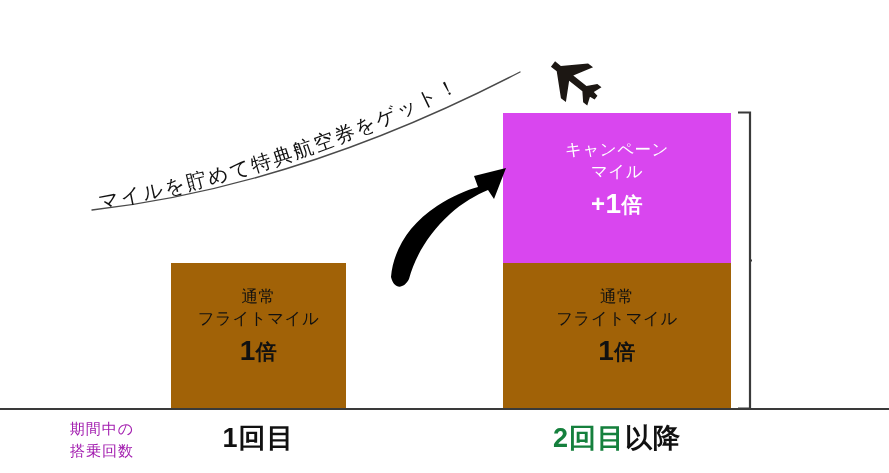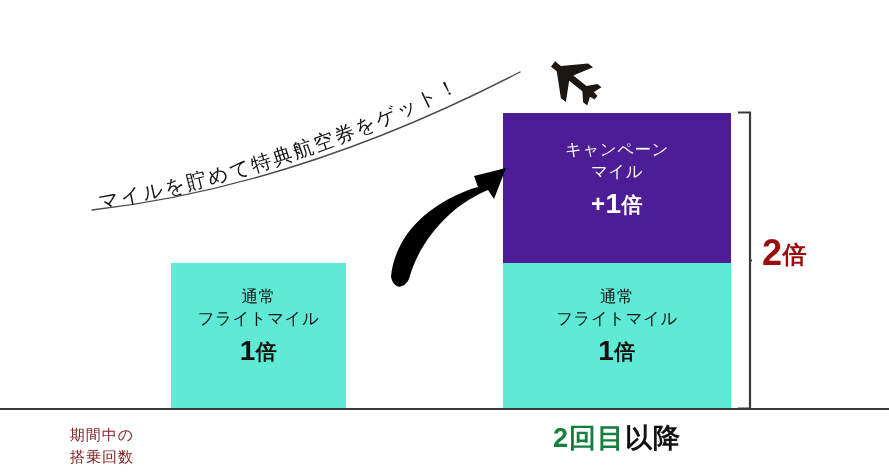--- a/index.html
+++ b/index.html
@@ -29,25 +29,25 @@
     height: 2px;
     background: #3a3a3a;
   }
 
   
   .bar {
     position: absolute;
     box-sizing: border-box;
   }
   .bar-normal {
-    background: #5eead4;
+    background: #a16207;
     color: #111111;
   }
   .bar-campaign {
-    background: #4c1d95;
+    background: #d946ef;
     color: #ffffff;
   }
 
   .bar-inner {
     position: absolute;
     left: 0;
     right: 0;
     text-align: center;
     line-height: 1.32;
   }
@@ -114,24 +114,23 @@
 
   
   #axis-caption {
     position: absolute;
     left: 38px;
     top: 418px;
     width: 128px;
     text-align: center;
     font-size: 15px;
     line-height: 1.45;
-    color: #7f1d1d;
+    color: #a21caf;
     letter-spacing: 1px;
     white-space: pre-line;
-    margin-top: 6px;
   }
 
   
   #bracket {
     position: absolute;
     left: 736px;
     top: 111px;
     width: 16px;
     height: 299px;
   }
@@ -200,33 +199,31 @@
         <span class="num">1</span><span>倍</span>
       </div>
     </div>
   </div>
 
   <div class="axis-line"></div>
 
   <div id="axis-caption">期間中の
 搭乗回数</div>
 
+  <div class="x-label" id="xlabel-left">1回目</div>
 
   <div class="x-label" id="xlabel-right">
     <span class="accent">2回目</span><span>以降</span>
   </div>
 
   <svg id="bracket" viewBox="0 0 16 299">
     <path d="M 2 1.5 L 14 1.5 L 14 297.5 L 2 297.5" fill="none" stroke="#3a3a3a" stroke-width="2.2"></path>
     <line x1="14" y1="149.5" x2="16" y2="149.5" stroke="#3a3a3a" stroke-width="2.2"></line>
   </svg>
 
-  <div id="bracket-total">
-    <span class="num">2</span><span>倍</span>
-  </div>
 
   <svg class="overlay" viewBox="0 0 889 473">
     <defs>
       <path id="arcPath" d="M 92 210 Q 290 176 455 92" fill="none"></path>
     </defs>
 
     <path d="M 92 210 Q 300 186 520 72" fill="none" stroke="#4a4a4a" stroke-width="1.4" stroke-linecap="round"></path>
 
     <text class="curve-text">
       <textPath href="#arcPath" startOffset="2%">マイルを貯めて特典航空券をゲット！</textPath>

